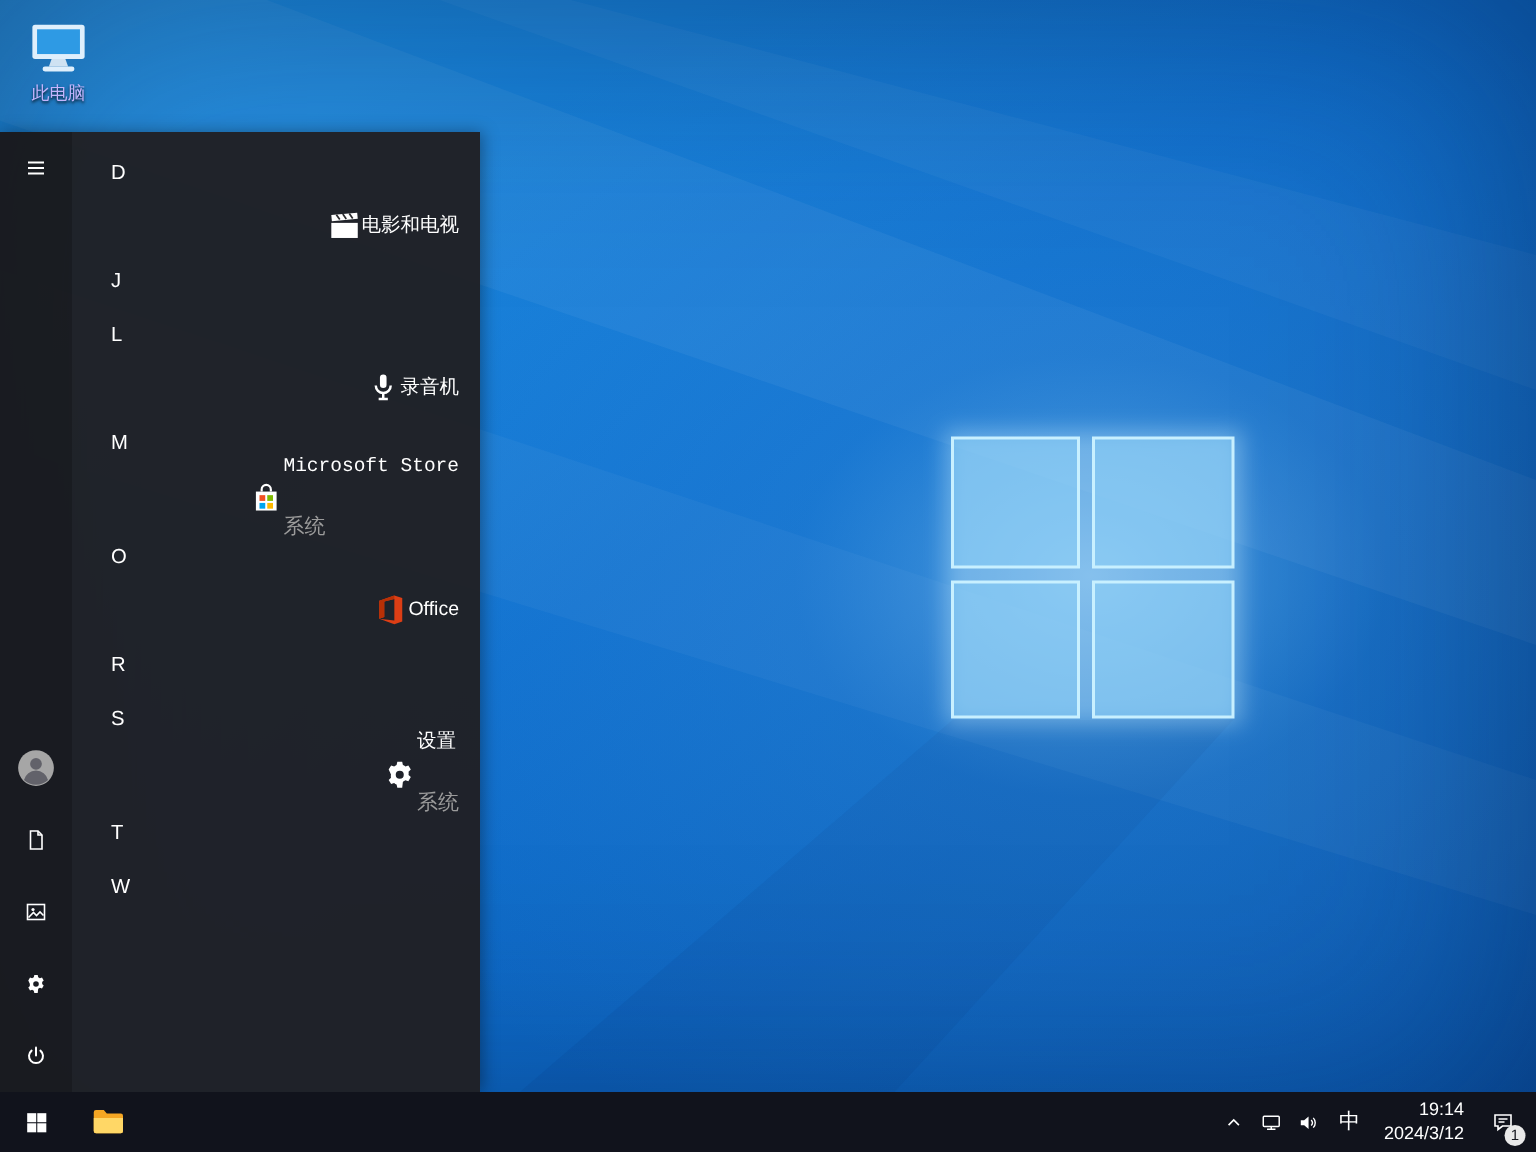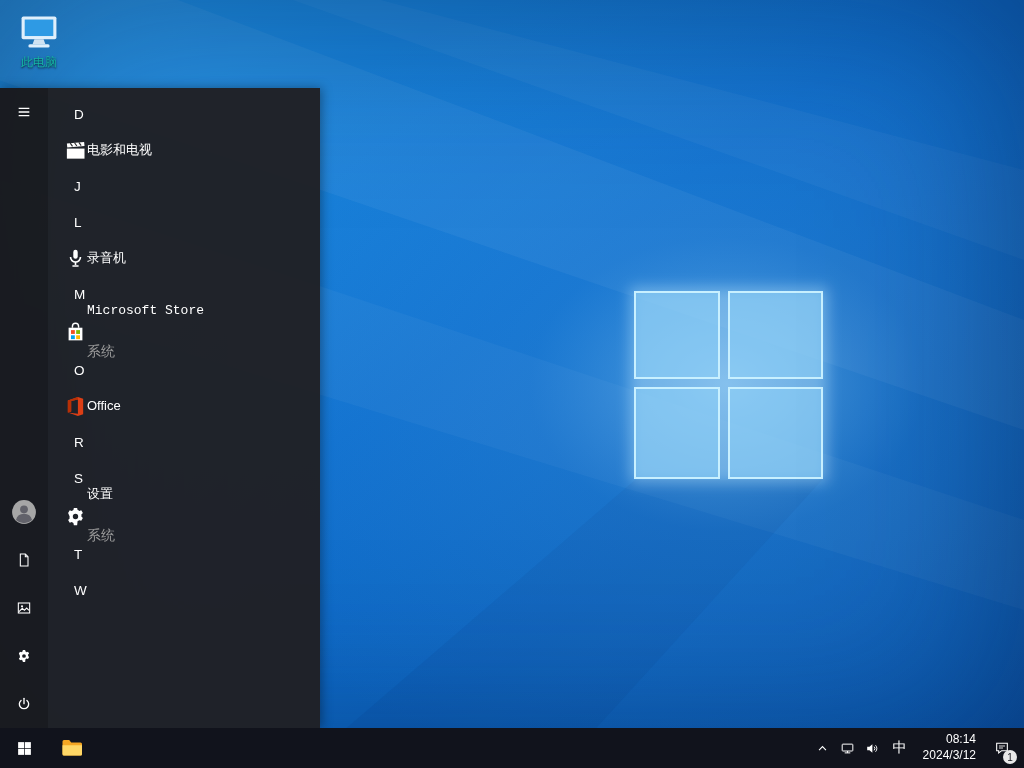--- a/index.html
+++ b/index.html
@@ -13,39 +13,39 @@
   .wallpaper { position:absolute; inset:0; }
   .wallpaper svg { display:block; }
   .wallpaper::after { content:""; position:absolute; inset:0;
     box-shadow: inset 0 0 190px rgba(3,28,70,0.5); pointer-events:none; }
 
   
   .desktop-icon { position:absolute; left:6px; top:8px; width:66px;
     display:flex; flex-direction:column; align-items:center; gap:2px;
     padding:2px; cursor:pointer; }
   .desktop-icon svg { width:44px; height:44px; }
-  .di-label { color:#14b8a6; font-size:12px; text-align:center;
+  .di-label { color:#c4b5fd; font-size:12px; text-align:center;
     text-shadow:0 1px 2px rgba(0,0,0,0.85); line-height:1.15; }
 
   
   .start-menu { position:absolute; left:0; top:88px; width:320px; height:640px;
     background:rgba(32,32,36,0.97); color:#fff; display:flex; z-index:5;
     box-shadow:2px 0 10px rgba(0,0,0,0.35); }
   .rail { width:48px; flex:none; background:rgba(0,0,0,0.18);
     display:flex; flex-direction:column; align-items:center; }
   .rail-btn { width:48px; height:48px; display:flex; align-items:center; justify-content:center; }
   .rail-btn svg { width:16px; height:16px; }
   .rail-btn.rail-top { margin-bottom:auto; }
   .rail-btn[data-name="rail-account-button"] svg { width:26px; height:26px; }
 
   .app-list { flex:1; padding-top:8px; overflow:hidden; }
   .section-letter { height:36px; display:flex; align-items:center;
     padding-left:26px; font-size:13.5px; cursor:pointer; }
   .app-item { height:36px; display:flex; align-items:center;
-    padding:0 14px 0 16px; gap:0; font-size:13px; cursor:pointer; }
+    padding:0 14px 0 16px; gap:0; font-size:13px; cursor:pointer;justify-content:flex-end; }
   .app-item.two-line { height:40px;font-family:Liberation Mono, monospace; }
   .app-item svg.app-ic { width:23px; height:23px; flex:none; }
   .app-text { display:flex; flex-direction:column; justify-content:center; }
   .app-label { line-height:1.25; white-space:nowrap; }
   .app-sublabel { font-size:14px; color:#9b9b9b; line-height:1.2;margin-top:24px; }
   .app-item svg.chev { width:13px; height:13px; margin-left:auto; flex:none; }
 
   
   .taskbar { position:absolute; left:0; bottom:0; width:1024px; height:40px;
     background:#11131c; display:flex; align-items:stretch; z-index:10; color:#fff; }
@@ -335,21 +335,21 @@
             <use href="#i-network"></use>
           </svg>
       </button>
       <button class="tray-btn" data-name="volume-button">
         <svg data-name="speaker-icon">
             <use href="#i-speaker"></use>
           </svg>
       </button>
       <button class="tray-btn ime" data-name="ime-indicator">中</button>
       <button class="clock" data-name="clock">
-        <div data-name="clock-time">08:14</div>
+        <div data-name="clock-time">19:14</div>
         <div data-name="clock-date">2024/3/12</div>
       </button>
       <button class="notif" data-name="action-center-button">
         <svg data-name="notification-icon">
             <use href="#i-notification"></use>
           </svg>
         <span class="badge" data-name="notification-badge">1</span>
       </button>
     </div>
   </div>

